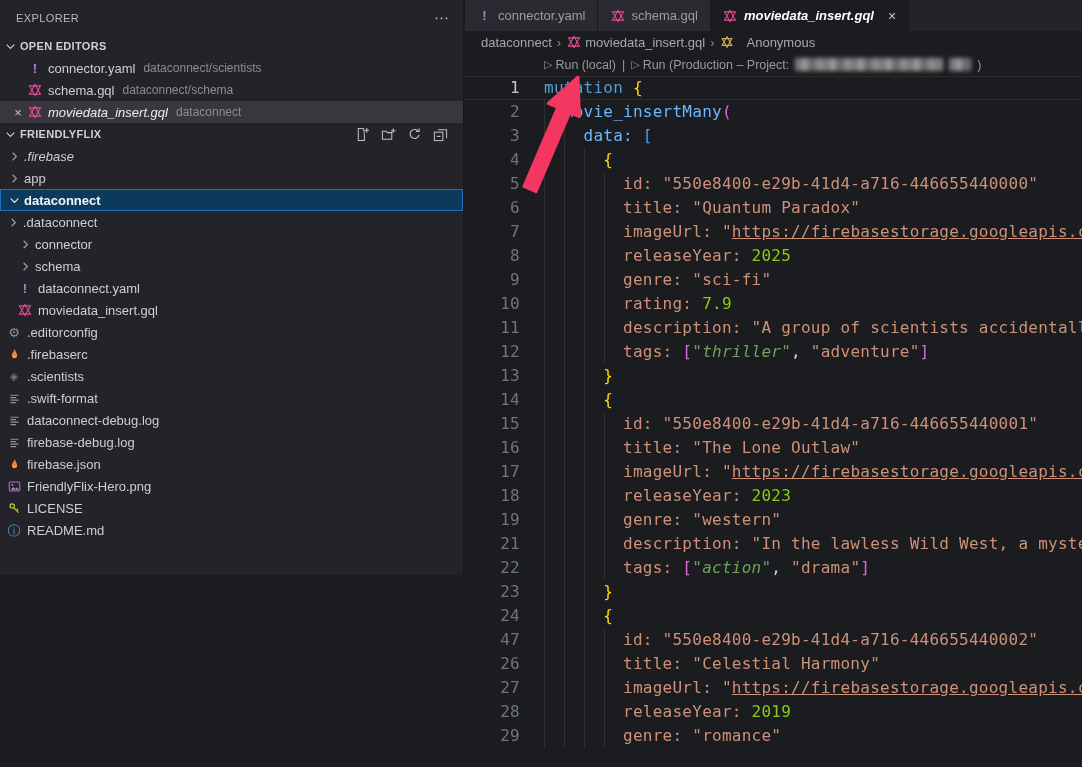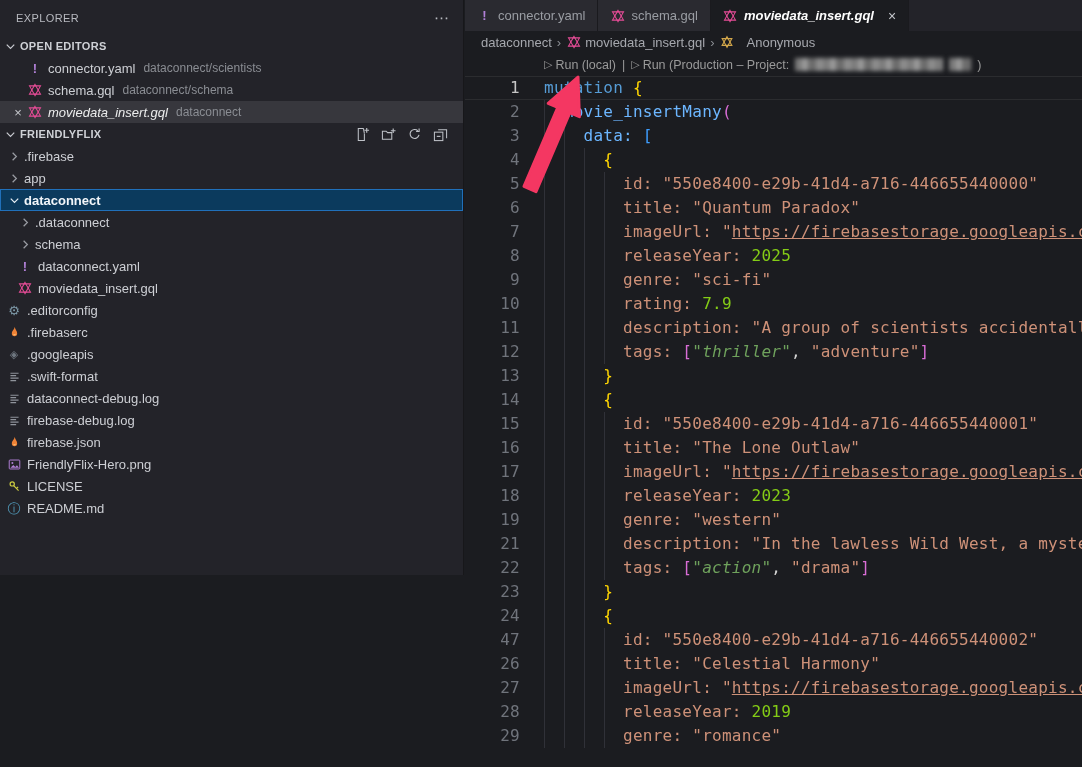--- a/index.html
+++ b/index.html
@@ -164,45 +164,53 @@
           </span>
         </span>
     </div>
     <div id="file-tree">
         <div class="row" style="padding-left: 6px;">
           <span class="tw">
             <svg viewBox="0 0 16 16" width="15" height="15">
               <path d="M6 4l4 4-4 4" fill="none" stroke="#9a9da3" stroke-width="1.3"></path>
             </svg>
           </span>
-          <span class="fname" style="margin-left:2px;">.firebase</span>
+          <span class="fname" style="margin-left:2px;font-style:italic;">.firebase</span>
         </div>
         <div class="row" style="padding-left: 6px;">
           <span class="tw">
             <svg viewBox="0 0 16 16" width="15" height="15">
               <path d="M6 4l4 4-4 4" fill="none" stroke="#9a9da3" stroke-width="1.3"></path>
             </svg>
           </span>
           <span class="fname" style="margin-left:2px;">app</span>
         </div>
         <div class="row sel-blue" style="padding-left: 6px;">
           <span class="tw">
             <svg viewBox="0 0 16 16" width="15" height="15">
               <path d="M4 6l4 4 4-4" fill="none" stroke="#e8eef4" stroke-width="1.3"></path>
             </svg>
           </span>
           <span class="fname" style="margin-left:2px;font-weight:bold;">dataconnect</span>
         </div>
+        <div class="row" style="padding-left: 5px;">
+          <span class="tw">
+            <svg viewBox="0 0 16 16" width="15" height="15">
+              <path d="M6 4l4 4-4 4" fill="none" stroke="#9a9da3" stroke-width="1.3"></path>
+            </svg>
+          </span>
+          <span class="fname" style="margin-left:2px;">.dataconnect</span>
+        </div>
         <div class="row" style="padding-left: 17px;">
           <span class="tw">
             <svg viewBox="0 0 16 16" width="15" height="15">
               <path d="M6 4l4 4-4 4" fill="none" stroke="#9a9da3" stroke-width="1.3"></path>
             </svg>
           </span>
-          <span class="fname" style="margin-left:2px;">.dataconnect</span>
+          <span class="fname" style="margin-left:2px;">connector</span>
         </div>
         <div class="row" style="padding-left: 17px;">
           <span class="tw">
             <svg viewBox="0 0 16 16" width="15" height="15">
               <path d="M6 4l4 4-4 4" fill="none" stroke="#9a9da3" stroke-width="1.3"></path>
             </svg>
           </span>
           <span class="fname" style="margin-left:2px;">schema</span>
         </div>
         <div class="row" style="padding-left: 17px;">
@@ -232,21 +240,21 @@
               <path d="M8 1C8.4 4 4.7 5.7 4.7 9.2a3.3 3.3 0 0 0 6.6 0C11.3 6.4 9.2 4.8 8 1Z" fill="#EF8236"></path>
               <path d="M9.6 9.6a1.8 1.8 0 0 1-3.4 1" fill="#F8BF72"></path>
             </svg>
           </span>
           <span class="fname">.firebaserc</span>
         </div>
         <div class="row" style="padding-left: 6px;">
           <span class="fico" style="margin-left:0">
             <span class="ic-char" style="color:#6f7780;font-size:11px">◈</span>
           </span>
-          <span class="fname">.googleapis</span>
+          <span class="fname">.scientists</span>
         </div>
         <div class="row" style="padding-left: 6px;">
           <span class="fico" style="margin-left:0">
             <svg viewBox="0 0 16 16" width="13" height="13">
               <path d="M3 4h10M3 7h7M3 10h10M3 13h7" stroke="#8f939b" stroke-width="1.4"></path>
             </svg>
           </span>
           <span class="fname">.swift-format</span>
         </div>
         <div class="row" style="padding-left: 6px;">

